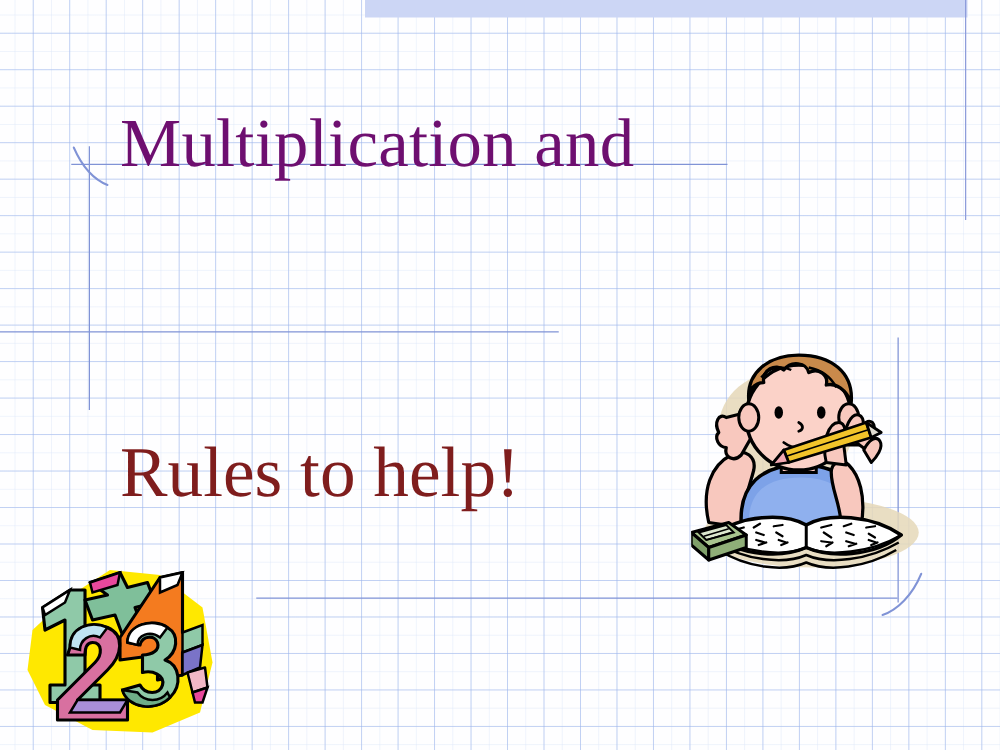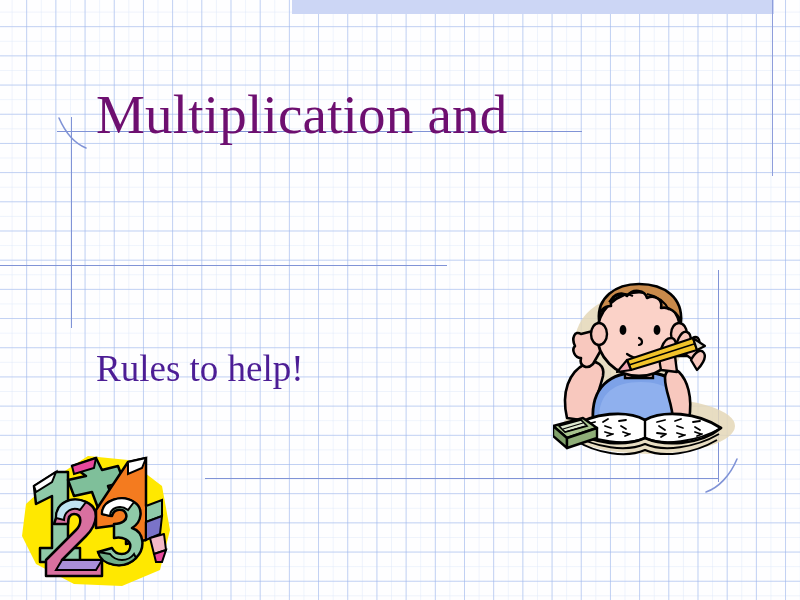--- a/index.html
+++ b/index.html
@@ -93,22 +93,22 @@
     line-height: 1.0;
     letter-spacing: 0.2px;
     white-space: nowrap;
   }
   #title-line-1 { margin-bottom: 46px; }
 
   .subtitle {
     position: absolute;
     left: 96px;
     top: 350px;
-    color: #4c1d95;
-    font-size: 37px;
+    color: #7f1d1d;
+    font-size: 57px;
     line-height: 1.0;
     white-space: nowrap;
   }
 
   
   .clip {
     position: absolute;
   }
   #clip-numbers { left: 10px; top: 444px; width: 172px; height: 156px; }
   #clip-boy     { left: 553px; top: 276px; width: 188px; height: 186px; }

